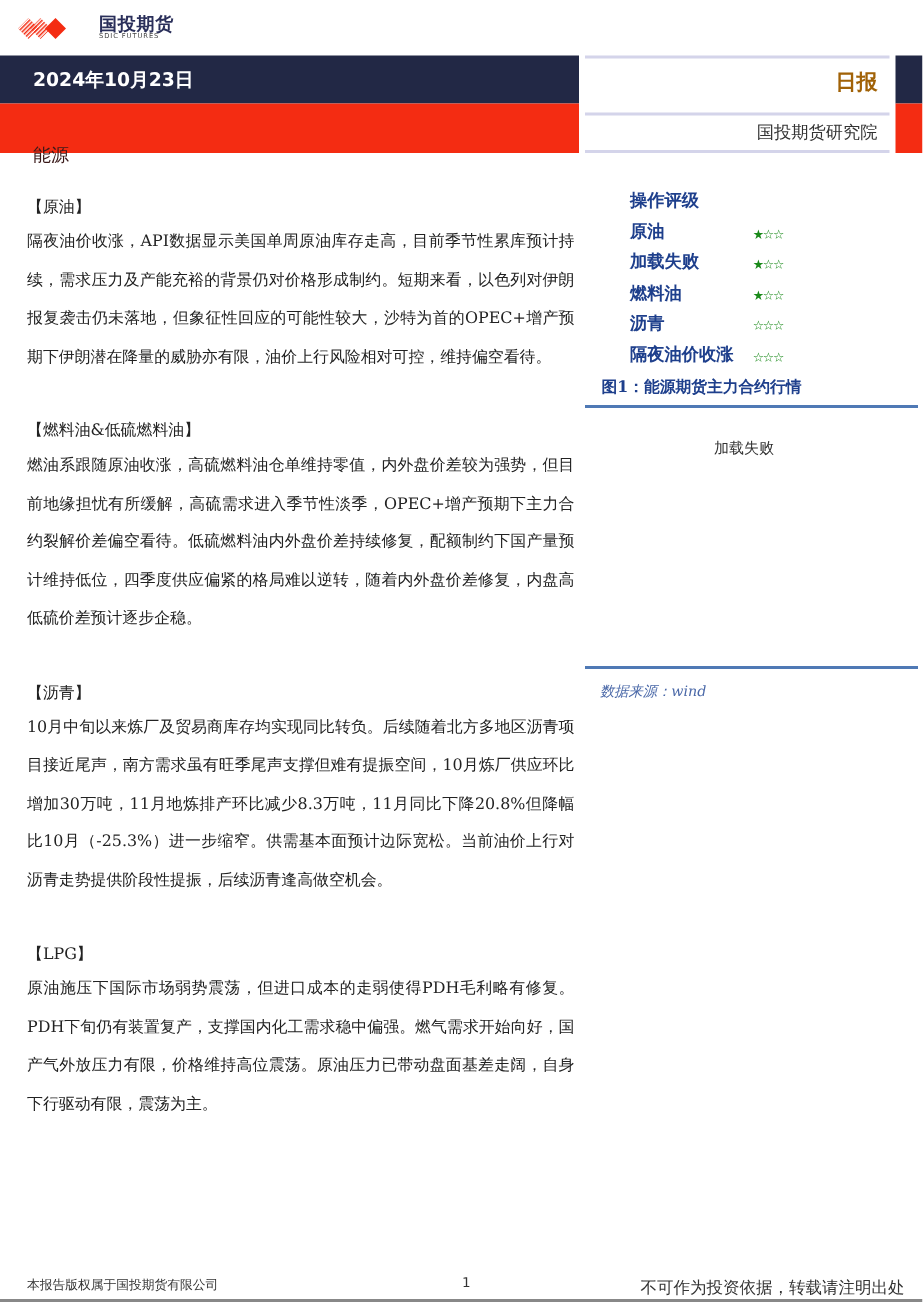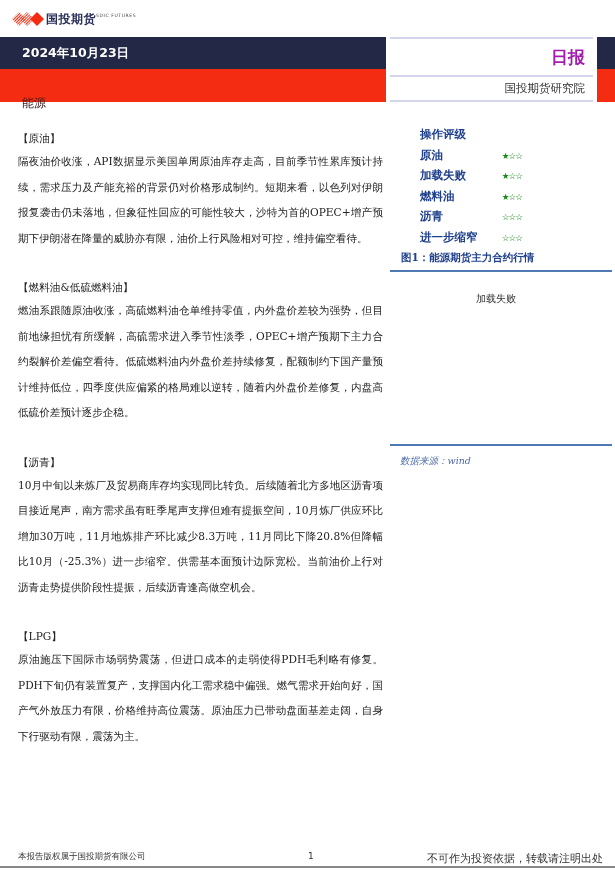--- a/index.html
+++ b/index.html
@@ -1,34 +1,34 @@
 <!DOCTYPE html>
 <html><head>
 <meta charset="utf-8">
 <style>
   * { margin: 0; padding: 0; box-sizing: border-box; }
   html, body { width: 615px; height: 870px; background: #ffffff; overflow: hidden; }
   body { position: relative; font-family: "DejaVu Sans", sans-serif; color: #222; }
 
   .logo { position: absolute; left: 12px; top: 8px; height: 22px; display: flex; align-items: center; }
   .logo-mark { width: 34px; height: 14px; position: relative; }
-  .logo-text { margin-left: 0; display: flex; flex-direction: row; line-height: 1; }
+  .logo-text { margin-left: 20px; display: flex; flex-direction: column; line-height: 1; }
   .logo-cn { font-size: 12px; font-weight: bold; color: #2a2f5a; letter-spacing: 0.5px; }
   .logo-en { font-size: 4.5px; color: #444; letter-spacing: 0.6px; margin-top: 1px; }
 
   .band-navy { position: absolute; left: 0; top: 37px; width: 386px; height: 32px; background: #222845; }
   .band-red { position: absolute; left: 0; top: 69px; width: 386px; height: 33px; background: #f42c12; }
   .band-navy-r { position: absolute; left: 597px; top: 37px; width: 18px; height: 32px; background: #222845; }
   .band-red-r { position: absolute; left: 597px; top: 69px; width: 18px; height: 33px; background: #f42c12; }
 
   .date { position: absolute; left: 22px; top: 45px; font-size: 12.5px; font-weight: bold; color: #ffffff; }
   .sector { position: absolute; left: 22px; top: 79px; font-size: 12px; color: #3a1a1a; margin-top: 16px; }
 
   .rline { position: absolute; left: 390px; width: 203px; height: 2px; background: #d4d4ea; }
-  .daily { position: absolute; right: 30px; top: 46px; font-size: 17px; font-weight: bold; color: #a21caf; }
+  .daily { position: absolute; right: 30px; top: 46px; font-size: 14px; font-weight: bold; color: #a16207; }
   .inst { position: absolute; right: 30px; top: 81px; font-size: 11.5px; color: #333; }
 
   .left { position: absolute; left: 18px; top: 128px; width: 365px; font-family: "DejaVu Serif", serif; font-size: 10.6px; color: #222; }
   .sec-title { height: 21px; line-height: 21px; }
   .para { line-height: 25.5px; text-align: justify; }
   .gap { height: 26px; }
 
   .ratings { position: absolute; left: 420px; top: 125px; font-family: Liberation Mono, monospace; font-weight: bold; color: #1e3f8c; font-size: 11.5px; }
   .ratings .row { height: 20.5px; line-height: 20.5px; display: flex; }
   .ratings .name { width: 82px; }
@@ -112,21 +112,21 @@
   </div>
   <div class="row">
     <span class="name">燃料油</span>
     <span class="stars">★☆☆</span>
   </div>
   <div class="row">
     <span class="name">沥青</span>
     <span class="stars">☆☆☆</span>
   </div>
   <div class="row">
-    <span class="name">进一步缩窄</span>
+    <span class="name">隔夜油价收涨</span>
     <span class="stars">☆☆☆</span>
   </div>
 </div>
 
 <div class="fig-title">图1：能源期货主力合约行情</div>
 <div class="bline" style="top:270px"></div>
 <div class="load-fail">加载失败</div>
 <div class="bline" style="top:444px"></div>
 <div class="source">数据来源：wind</div>
 

